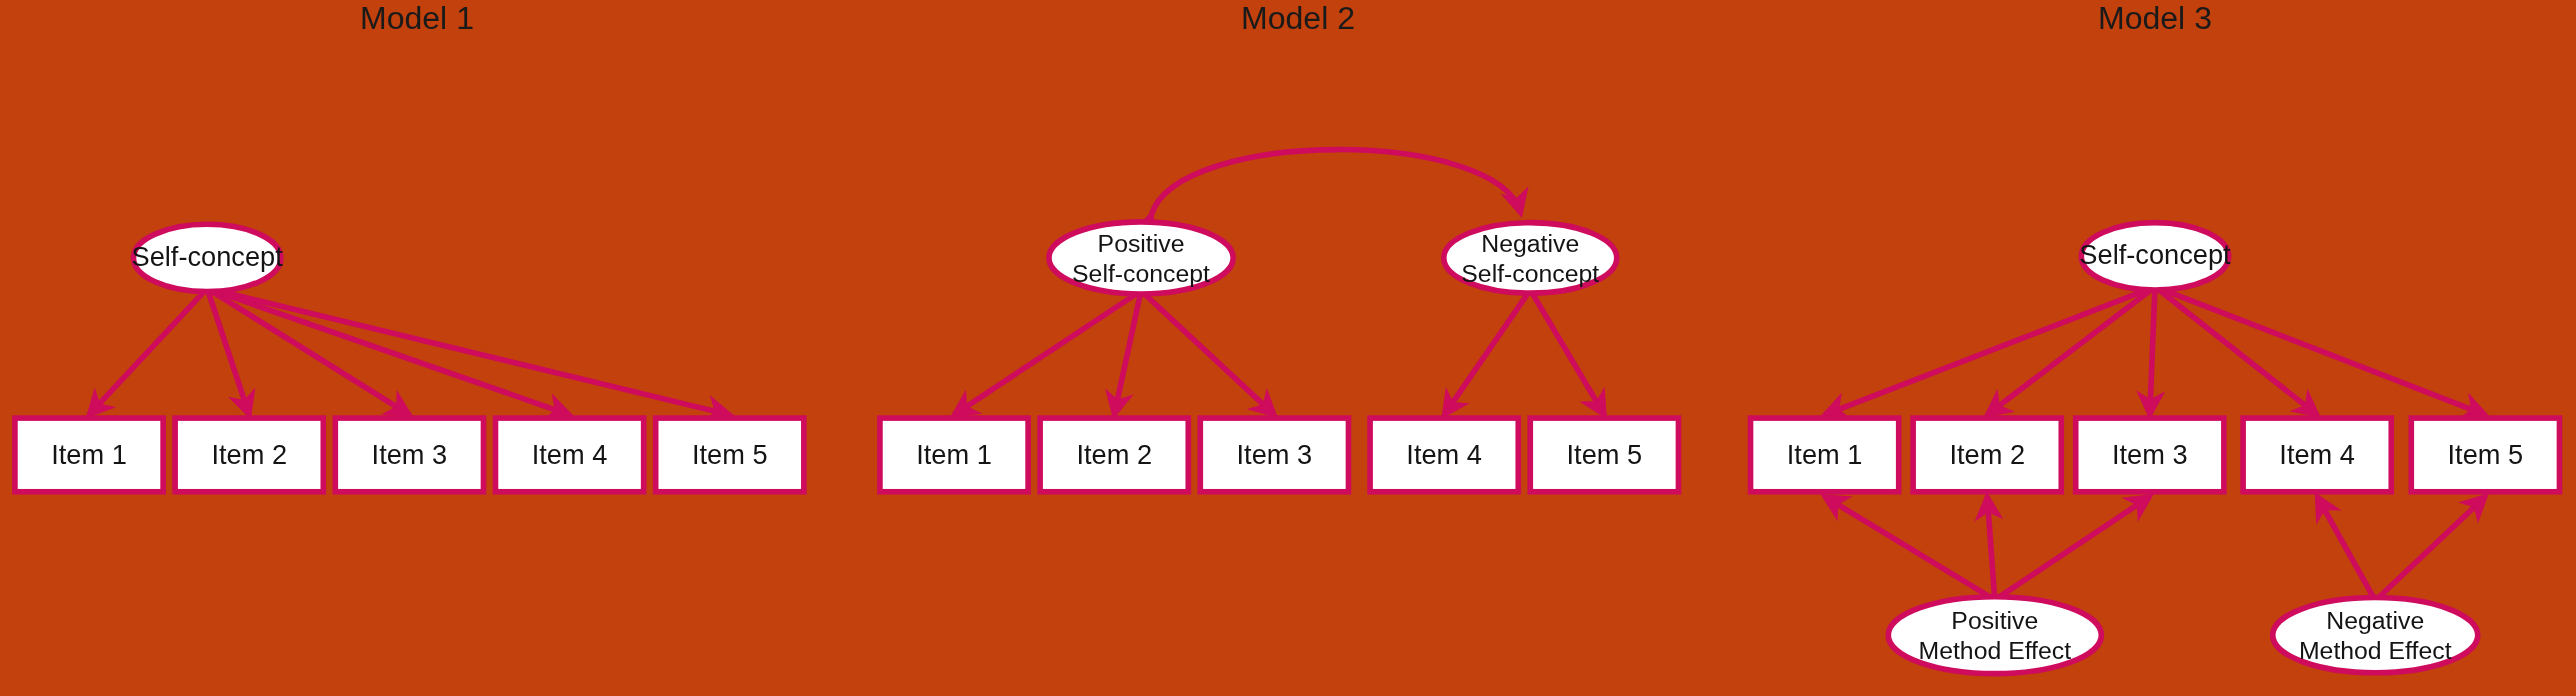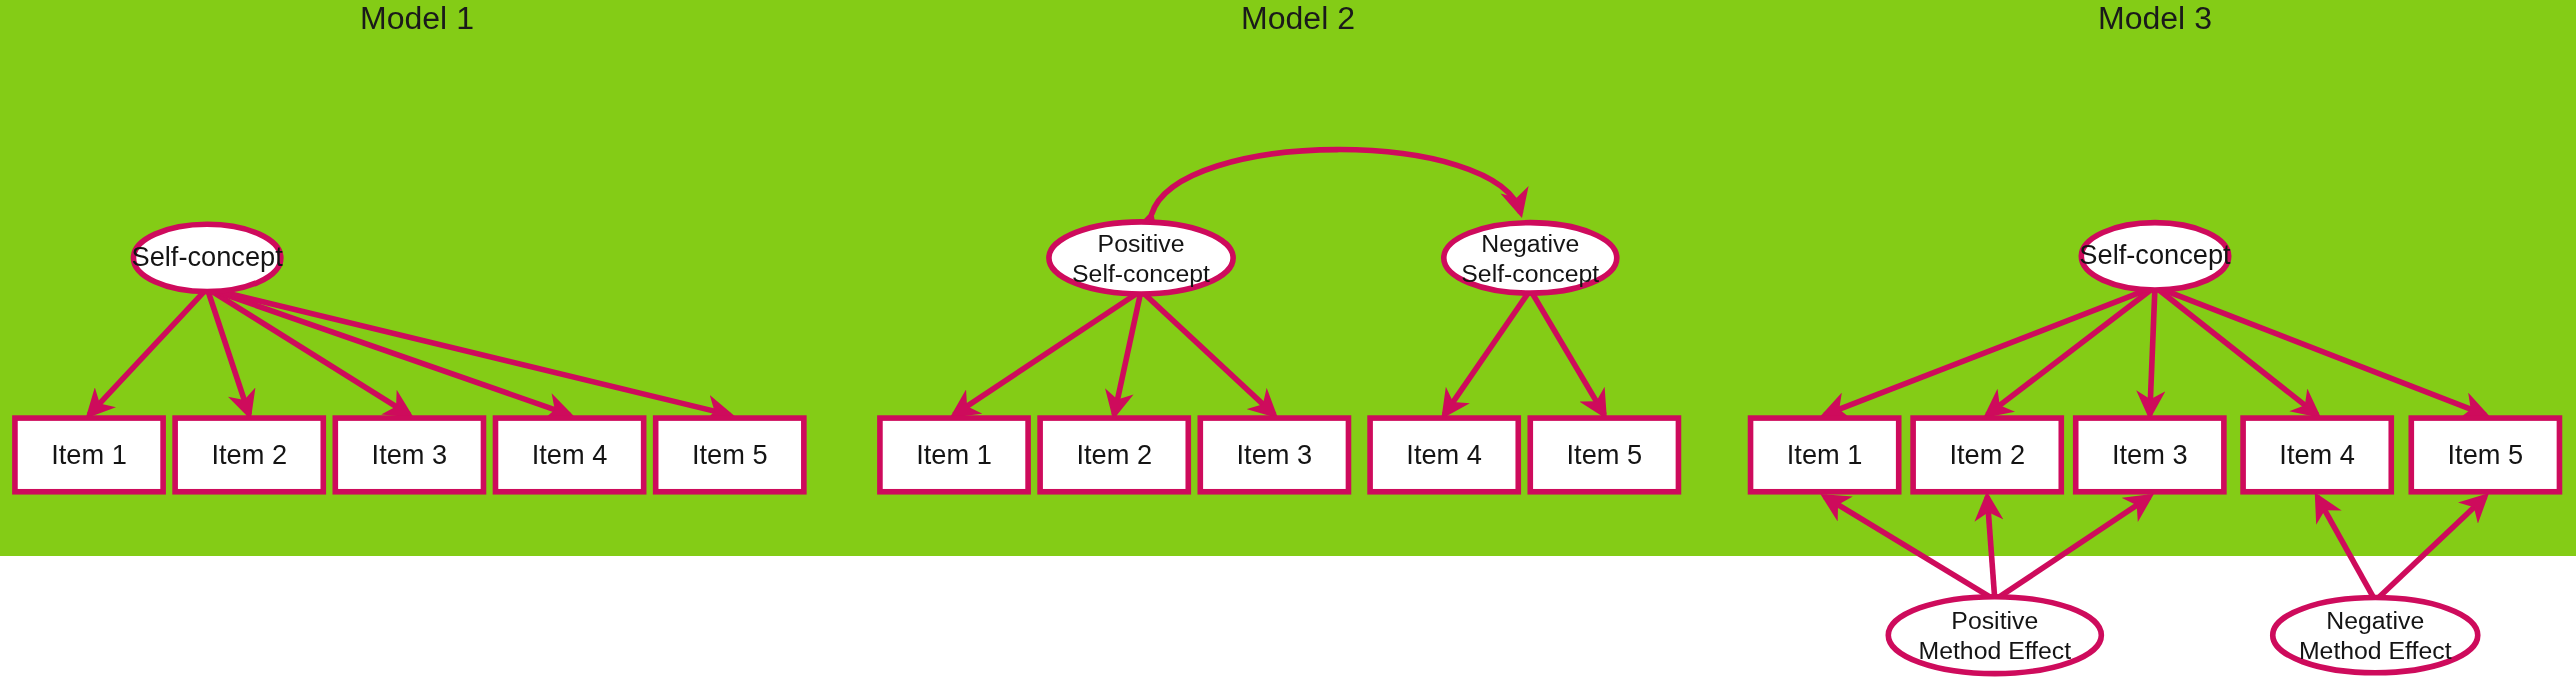--- a/index.html
+++ b/index.html
@@ -9,22 +9,22 @@
   }
   body {
     width: 2576px;
     height: 696px;
     font-family: "Liberation Sans", sans-serif;
     overflow: hidden;
   }
   #figure-root {
     position: relative;
     width: 2576px;
-    height: 556px;
-    background: #84cc16;
+    height: 696px;
+    background: #c2410c;
   }
   svg.diagram-canvas {
     display: block;
     width: 2576px;
     height: 696px;
   }
   .panel-title {
     font-family: "Liberation Sans", sans-serif;
     font-size: 40px;
     fill: #1a1a1a;

